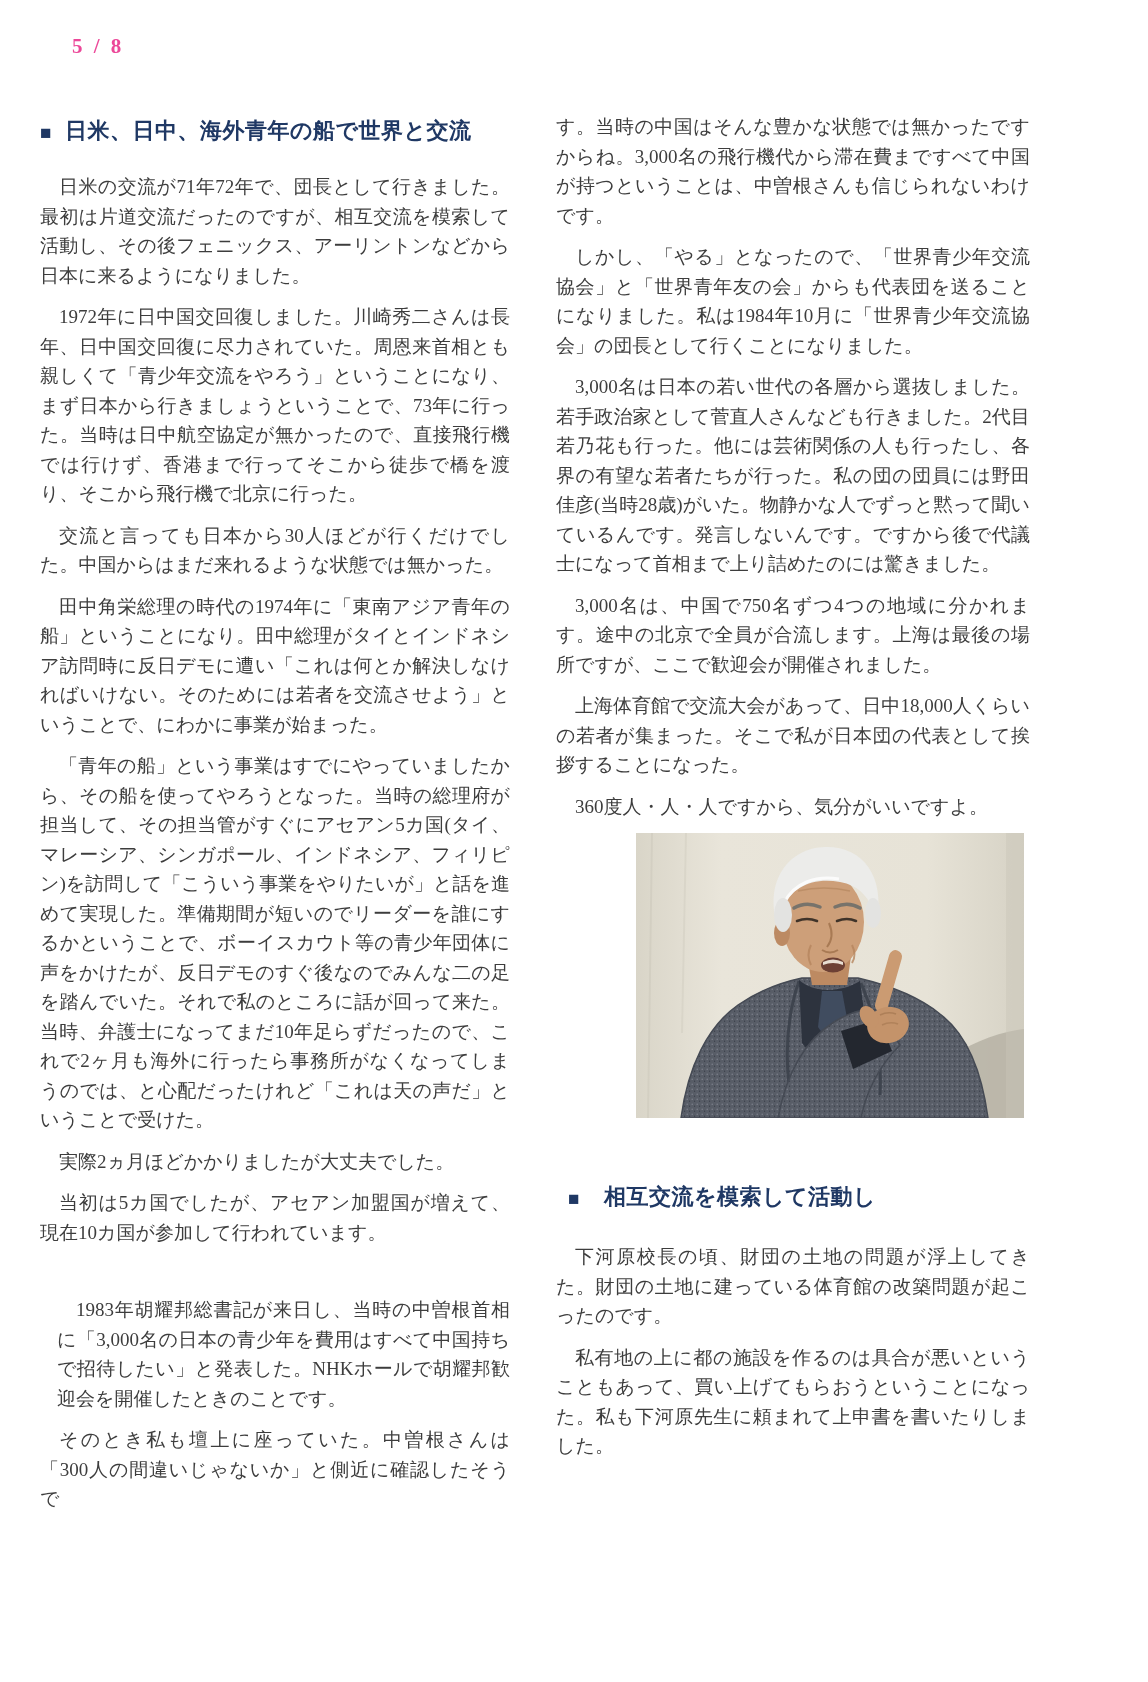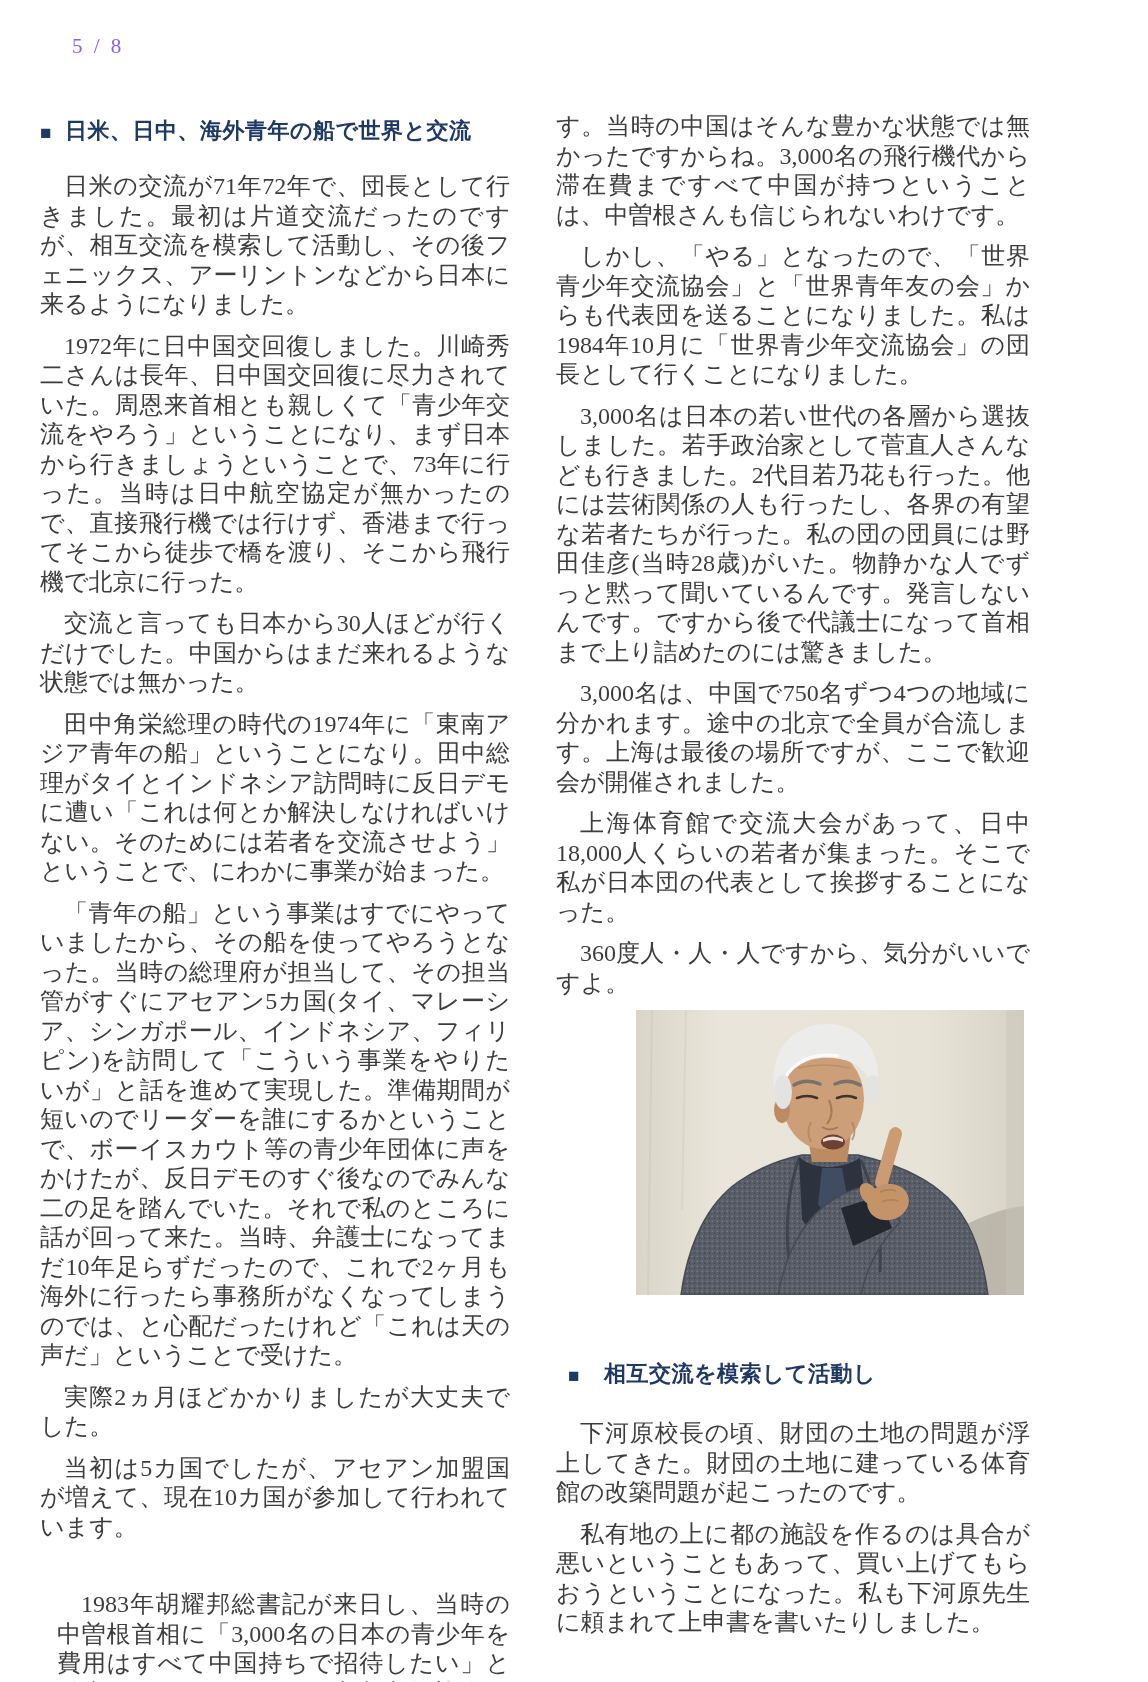--- a/index.html
+++ b/index.html
@@ -6,43 +6,43 @@
   .page{
     position:relative;
     width:1148px;height:1682px;
     margin:0 auto;
     background:#ffffff;
     overflow:hidden;
     font-family:"Liberation Serif","DejaVu Serif",serif;
   }
   .page-number{
     position:absolute;top:34px;left:72px;
-    font-size:21px;font-weight:normal;letter-spacing:3px;
-    color:#8b5cf6;
+    font-size:21px;font-weight:bold;letter-spacing:3px;
+    color:#ec4899;
   }
   .columns{
     position:absolute;top:112px;left:40px;
     display:flex;gap:46px;
   }
   .col{width:470px;}
   .col.right{width:474px;}
   .section-heading{
     display:flex;align-items:center;
     font-family:"Liberation Sans","DejaVu Sans",sans-serif;
     font-size:22px;font-weight:bold;line-height:30px;
     color:#1f3864;letter-spacing:0.5px;
     margin:4px 0 26px 0;
   }
   .section-heading .marker{
     font-size:19px;line-height:1;margin-right:13px;position:relative;top:1px;
   }
   .section-heading.wide-gap .marker{margin-right:24px;margin-left:12px;}
   p.body-para{
     margin:0 0 12px 0;
-    font-size:24px;line-height:29.5px;
+    font-size:19px;line-height:29.5px;
     color:#3d3d3d;
     text-align:justify;
     text-indent:1em;
   }
   p.body-para.no-indent{text-indent:0;}
   p.body-para.gap-before{margin-top:48px;margin-left:17px;}
   .photo-wrap{
     width:388px;height:285px;
     margin:10px 6px 0 auto;
     line-height:0;

